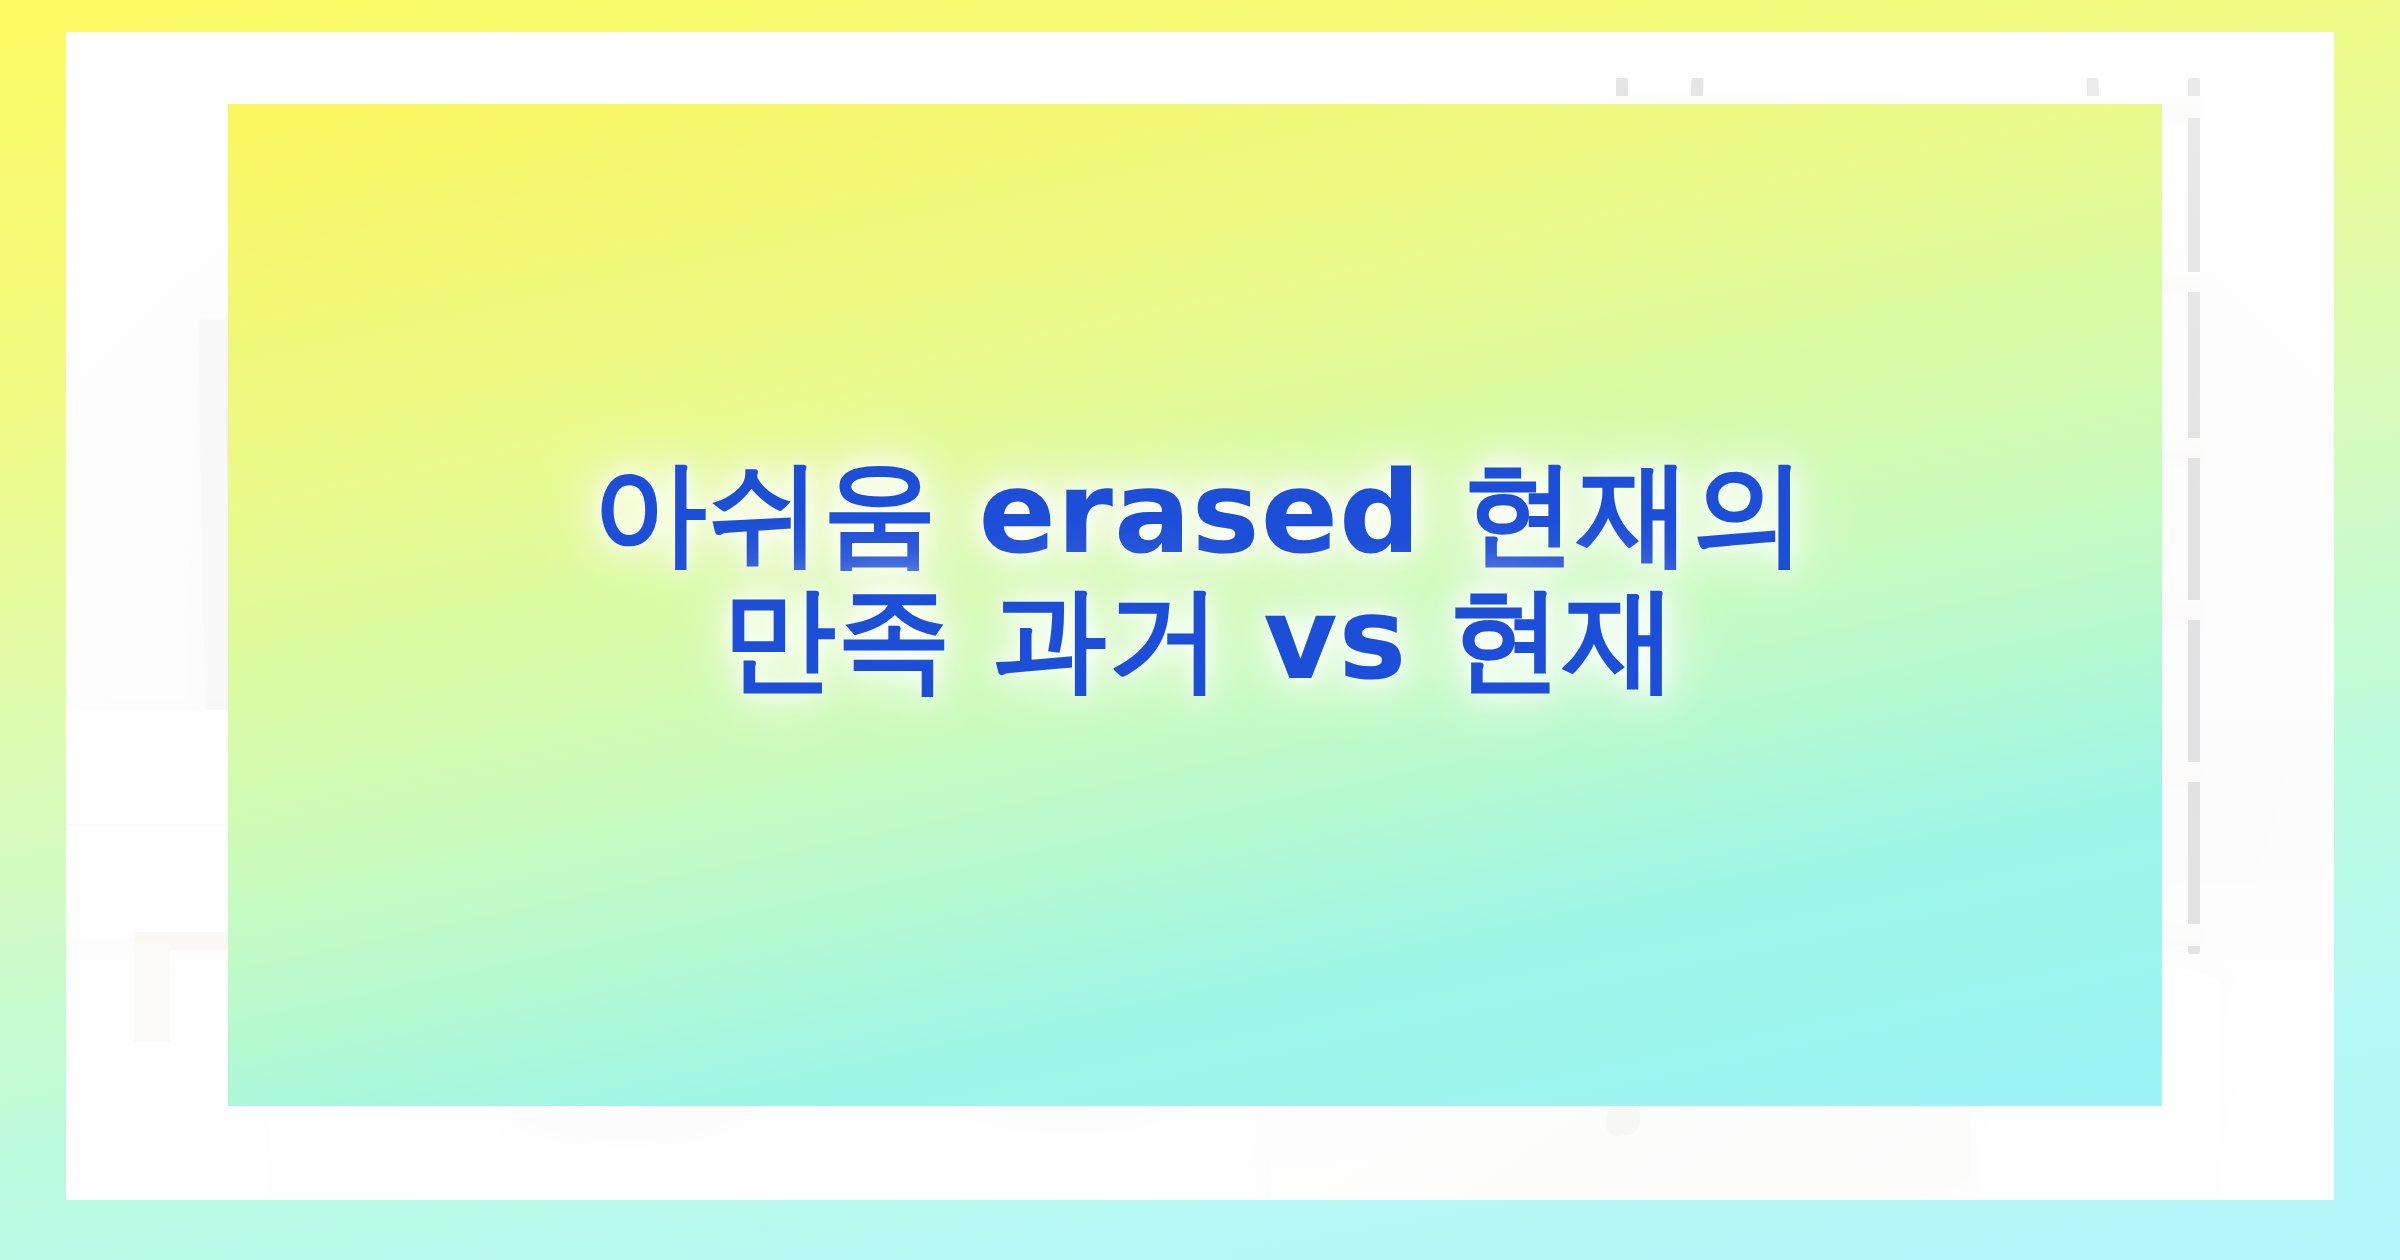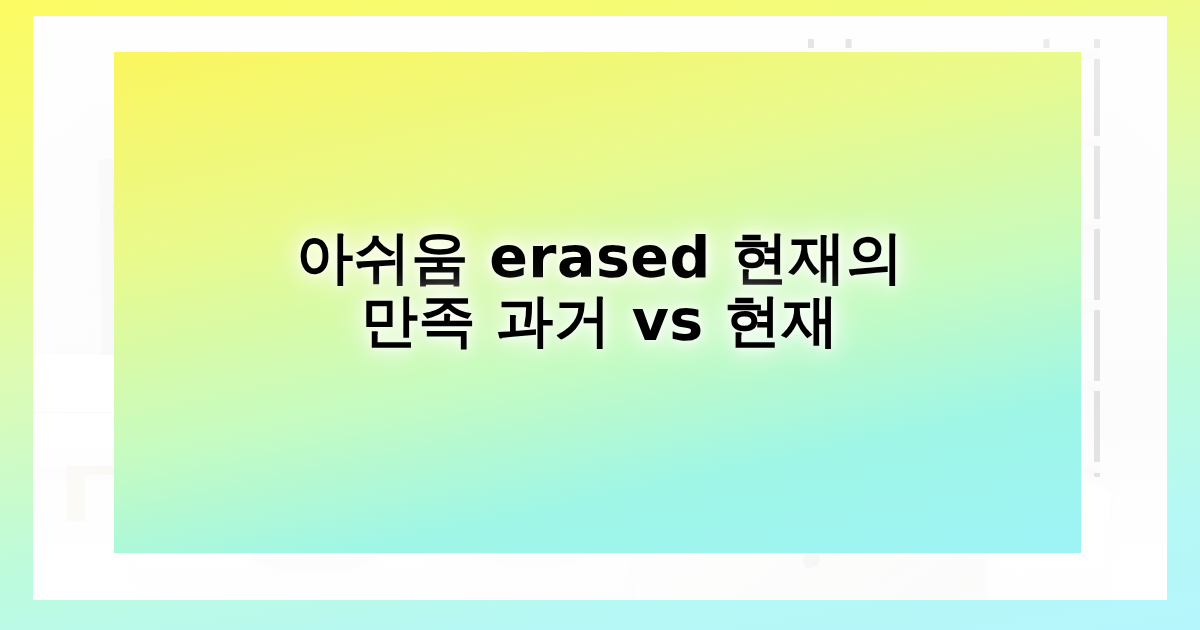--- a/index.html
+++ b/index.html
@@ -254,21 +254,21 @@
     pointer-events:none;
   }
   #title{
     width:640px;margin-top:-38px;
     text-align:center;
     font-family:"DejaVu Sans","Liberation Sans",sans-serif;
     font-weight:700;
     font-size:57px;
     line-height:1.10;
     letter-spacing:.5px;
-    color:#000000;
+    color:#1d4ed8;
     text-shadow:
       0 0 11px rgba(255,255,255,.98),
       0 0 22px rgba(255,255,255,.92),
       0 0 34px rgba(255,255,255,.80),
       0 0 48px rgba(255,255,255,.55);
   }
 </style>
 </head>
 <body>
 

